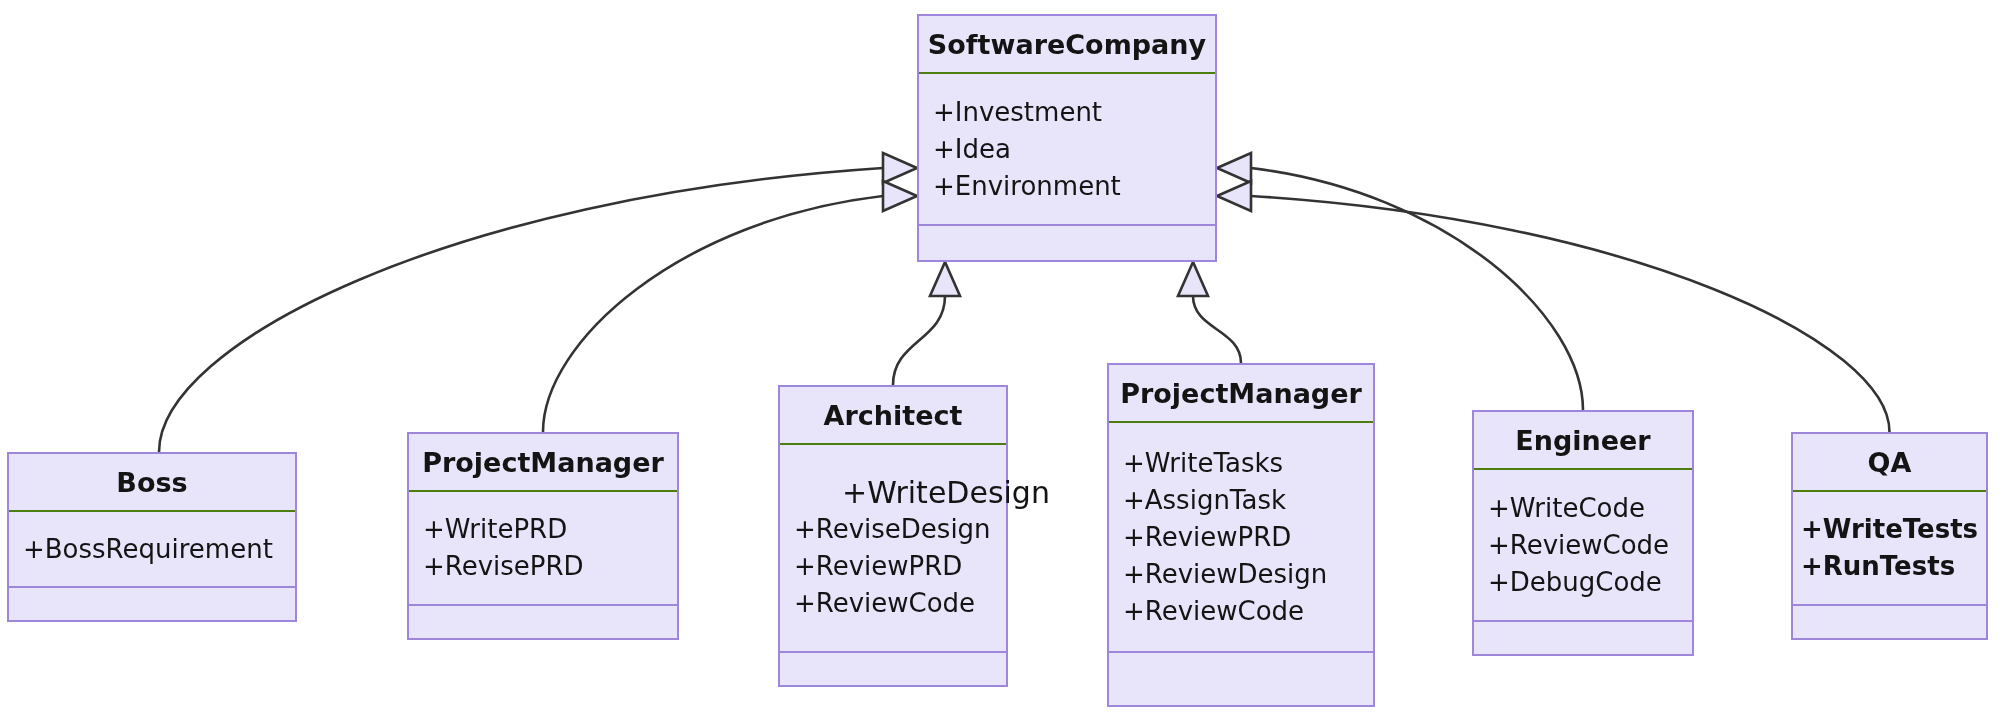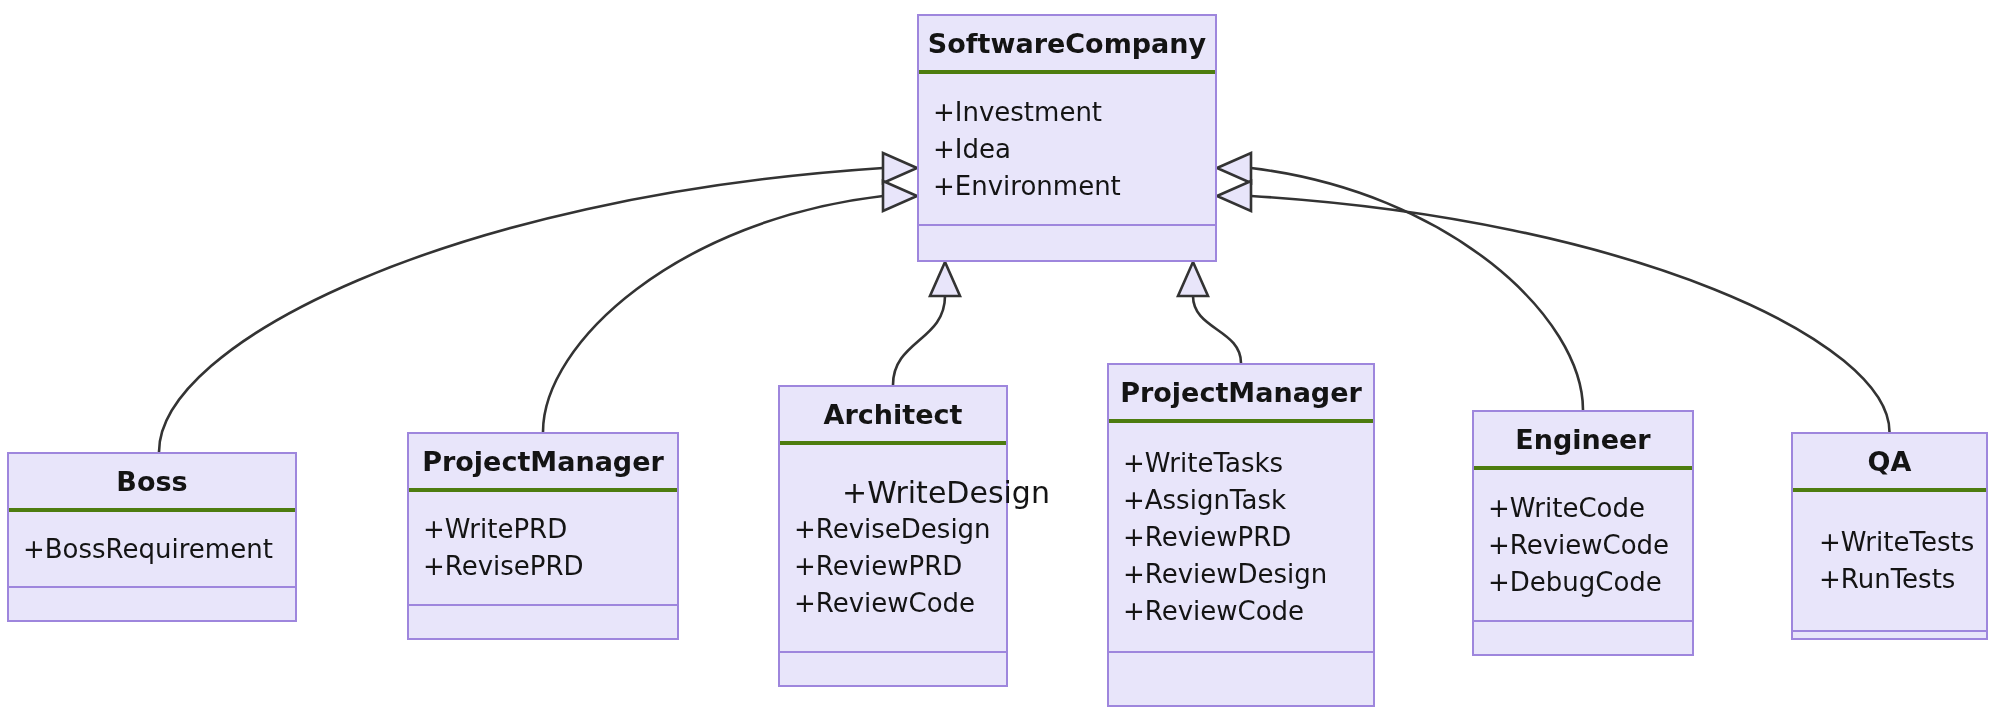--- a/index.html
+++ b/index.html
@@ -4,21 +4,21 @@
 <style>
   html,body{margin:0;padding:0;background:#ffffff;}
   body{width:2003px;height:722px;overflow:hidden;
        font-family:"DejaVu Sans","Liberation Sans",sans-serif;}
   #canvas{position:relative;width:2003px;height:722px;background:#ffffff;}
   svg#edges{position:absolute;left:0;top:0;width:2003px;height:722px;pointer-events:none;}
   .uml-class{position:absolute;box-sizing:border-box;
              background:#e8e5fa;border:2px solid #9e86dd;}
   .uml-title{box-sizing:border-box;width:100%;text-align:center;
              font-weight:bold;color:#141414;
-             border-bottom:4px solid #4d7c0f;
+             border-bottom:2px solid #4d7c0f;
              display:flex;align-items:center;justify-content:center;}
   .uml-attrs{box-sizing:border-box;width:100%;
              border-bottom:2px solid #9e86dd;
              display:flex;flex-direction:column;justify-content:center;}
   .uml-attr{color:#141414;white-space:nowrap;}
   .uml-methods{box-sizing:border-box;width:100%;}
 </style>
 </head>
 <body>
 
@@ -93,21 +93,21 @@
         <div class="uml-title" style="height: 58px; font-size: 27px;">Engineer</div>
         <div class="uml-attrs" style="height: 152px; padding: 17px 14px;">
           <div class="uml-attr" style="font-size: 26px; line-height: 37px;">+WriteCode</div>
           <div class="uml-attr" style="font-size: 26px; line-height: 37px;">+ReviewCode</div>
           <div class="uml-attr" style="font-size: 26px; line-height: 37px;">+DebugCode</div>
         </div>
         <div class="uml-methods" style="height: 34px;"></div>
       </div>
       <div class="uml-class" style="left: 1791px; top: 432px; width: 197px; height: 208px;">
         <div class="uml-title" style="height: 58px; font-size: 27px;">QA</div>
-        <div class="uml-attrs" style="height: 140px; padding: 0px 26px;">
+        <div class="uml-attrs" style="height: 114px; padding: 0px 8px; font-weight: bold;">
           <div class="uml-attr" style="font-size: 26px; line-height: 37px;">+WriteTests</div>
           <div class="uml-attr" style="font-size: 26px; line-height: 37px;">+RunTests</div>
         </div>
         <div class="uml-methods" style="height: 34px;"></div>
       </div>
     </div>
 
 </div>
 
 </body></html>

